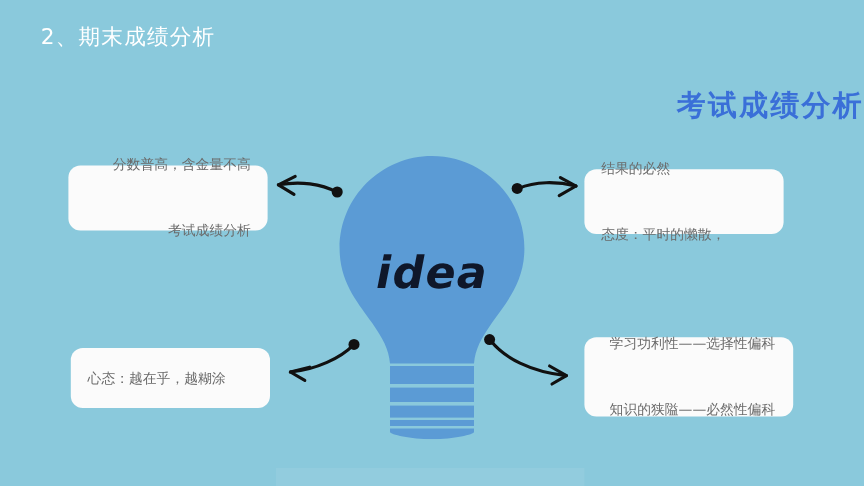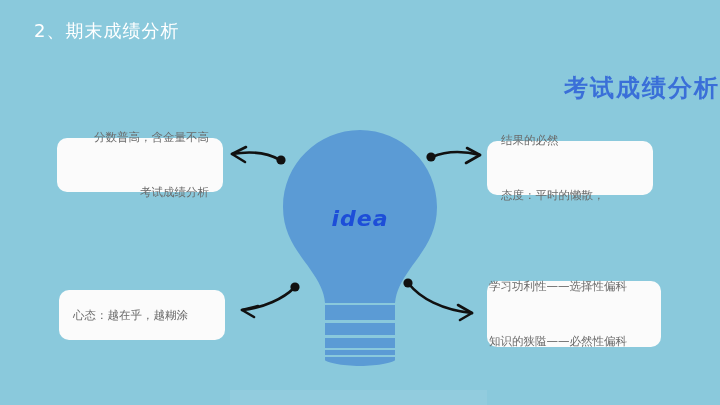--- a/index.html
+++ b/index.html
@@ -63,24 +63,24 @@
     width: 164px;
     height: 238px;
   }
   .bulb-wrap svg { display:block; }
   .idea-text {
     position: absolute;
     left: 0;
     top: 78px;
     width: 164px;
     text-align: center;
-    font-size: 22px;
+    font-size: 37px;
     font-style: italic;
     font-weight: bold;
-    color: #1d4ed8;
+    color: #0f172a;
     letter-spacing: 1px;
     font-family: "DejaVu Sans", "Liberation Sans", sans-serif;
   }
   
   .card {
     position: absolute;
     background: #fbfbfb;
     border-radius: 10px;
     box-sizing: border-box;
     color: #6a6a6a;
@@ -102,21 +102,21 @@
     left: 487px; top: 141px; width: 166px; height: 54px;
     text-align: left;
   }
   #card-bl {
     left: 59px; top: 290px; width: 166px; height: 50px;
   }
   #card-br {
     left: 487px; top: 281px; width: 174px; height: 66px;
     text-align: left;
     line-height: 19px;
-    padding: 6px 2px;
+    padding: 6px 21px;
   }
   
   .arrow {
     position: absolute;
   }
   #arrow-tl { left: 216px; top: 140px; }
   #arrow-tr { left: 420px; top: 140px; }
   #arrow-bl { left: 228px; top: 278px; }
   #arrow-br { left: 398px; top: 274px; }
 </style>

